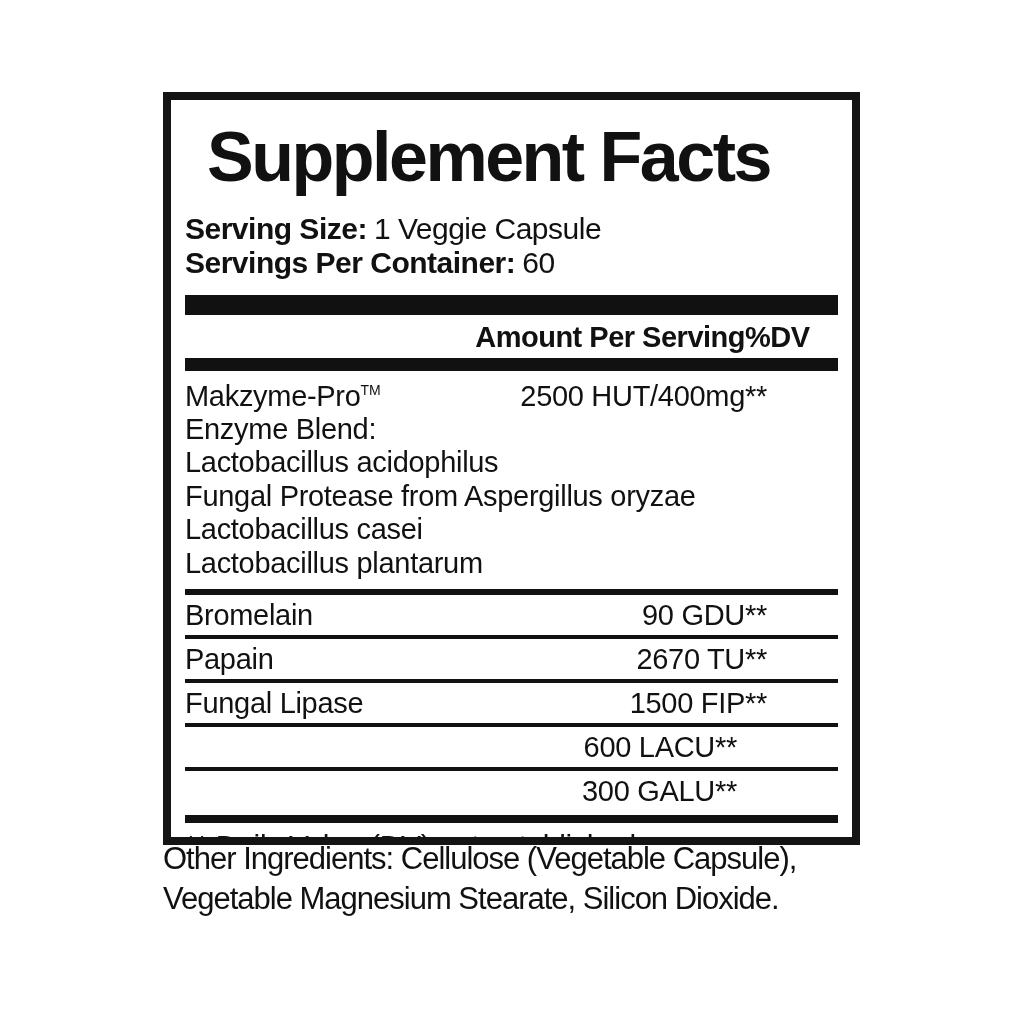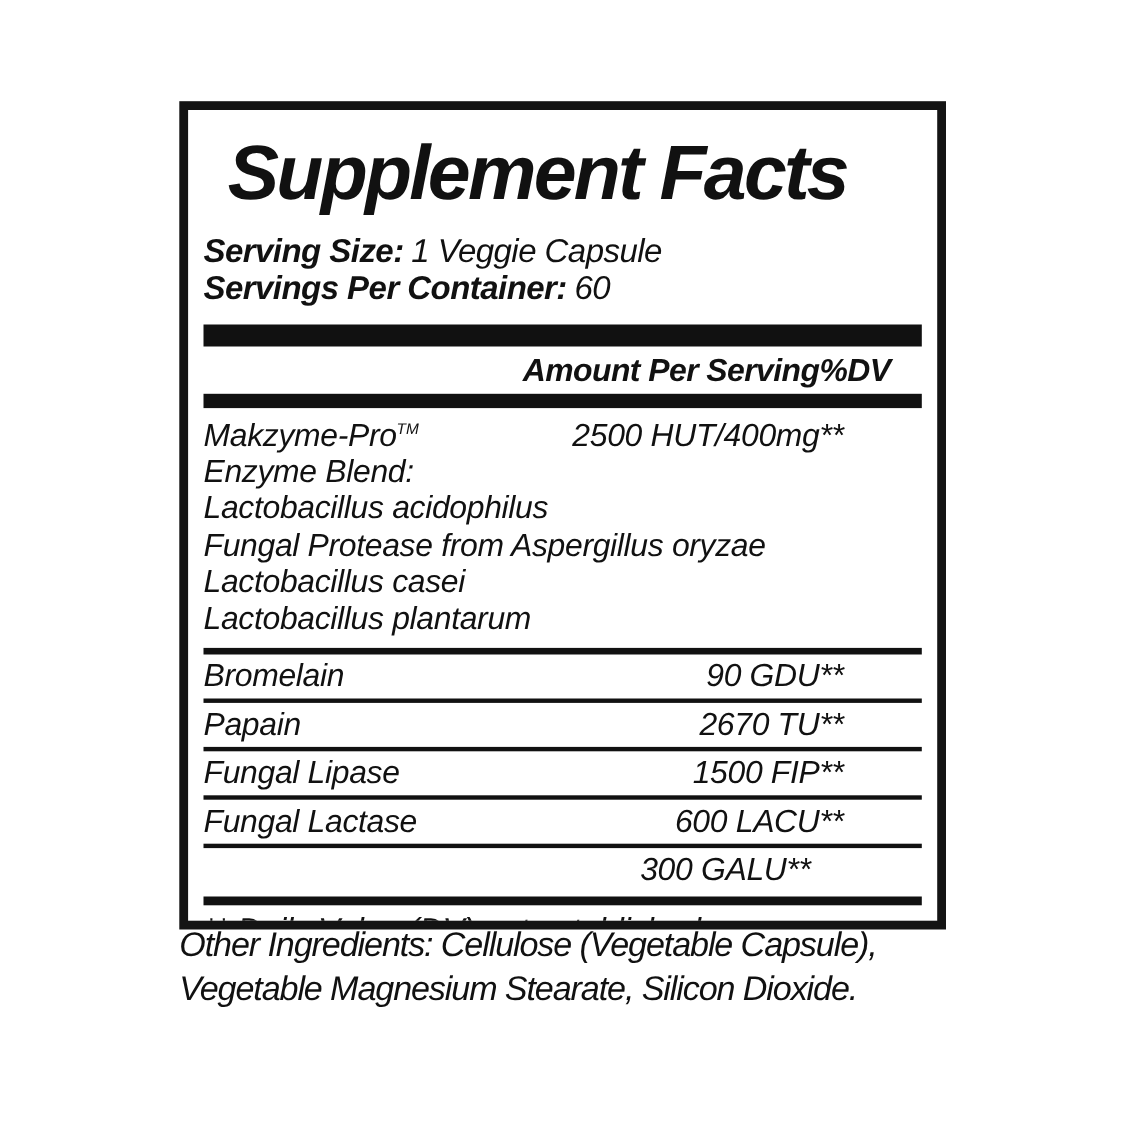--- a/index.html
+++ b/index.html
@@ -1,15 +1,15 @@
 <!DOCTYPE html>
 <html><head>
 <meta charset="utf-8">
 <style>
-  * { margin: 0; padding: 0; box-sizing: border-box; font-style: italic; }
+  * { margin: 0; padding: 0; box-sizing: border-box; }
   html, body { width: 1024px; height: 1024px; background: #ffffff; }
   body {
     font-family: "Liberation Sans", "DejaVu Sans", sans-serif;
     color: #111111;
     position: relative;
   }
   .facts-box {
     position: absolute;
     left: 163px; top: 92px;
     width: 697px; height: 753px;
@@ -140,21 +140,20 @@
     <span>Papain</span>
     <span class="amt">2670 TU</span>
     <span class="dv">**</span>
   </div>
   <div class="grid body-text item-row">
     <span>Fungal Lipase</span>
     <span class="amt">1500 FIP</span>
     <span class="dv">**</span>
   </div>
   <div class="grid body-text item-row">
-    <span>Fungal Lactase</span>
     <span class="amt">600 LACU</span>
     <span class="dv">**</span>
   </div>
   <div class="grid body-text item-row last">
     <span class="amt">300 GALU</span>
     <span class="dv">**</span>
   </div>
 
   <div class="bar bar-8"></div>
 

